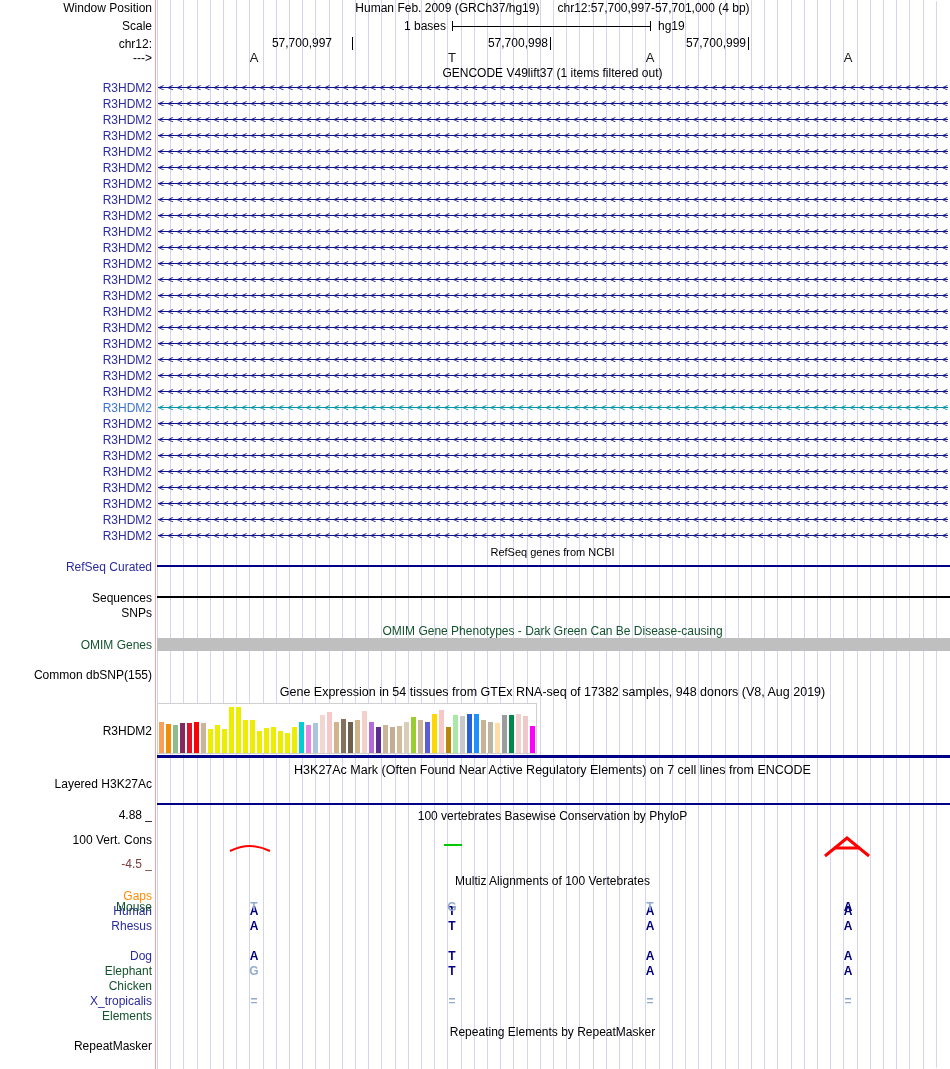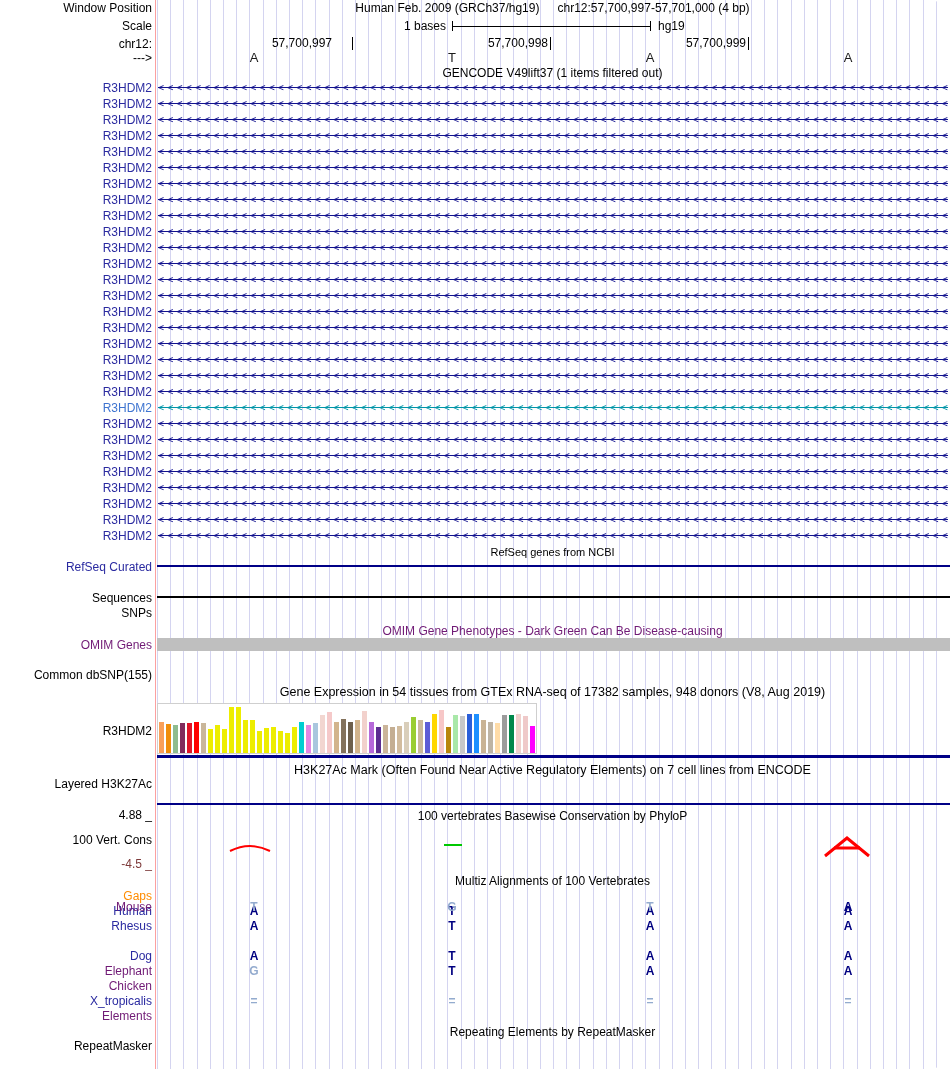--- a/index.html
+++ b/index.html
@@ -21,21 +21,21 @@
   .gene-row{position:absolute;left:0;width:950px;height:16px;}
   .gene-label{position:absolute;left:0;top:1px;width:152px;text-align:right;
               font-size:12px;line-height:14px;color:#2A2AA0;}
   .gene-row.teal .gene-label{color:#3E74D0;}
   .arrow-line{position:absolute;left:158px;top:0;width:790px;height:16px;overflow:hidden;
               white-space:nowrap;color:#12128E;font-family:"DejaVu Sans Mono",monospace;
               font-size:10px;line-height:16px;letter-spacing:3.2px;
               background:linear-gradient(to bottom,transparent 7px,currentColor 7px,currentColor 8px,transparent 8px);}
   .gene-row.teal .arrow-line{color:#0095A8;}
   .blue-label{color:#2A2AA0;}
-  .green-label{color:#701a75;}
+  .green-label{color:#14532d;}
   .navy-text{color:#000000;}
   .maroon-text{color:#7D3A3A;}
   .orange-text{color:#FF8C00;}
   .omim-bar{position:absolute;left:157px;top:638px;width:793px;height:13px;background:#BFBFBF;}
   .gtex-panel{position:absolute;left:157px;top:703px;width:380px;height:51px;background:#fff;
               border:1px solid #CFCFCF;box-sizing:border-box;display:flex;align-items:flex-end;
               gap:2px;padding-left:1px;}
   .gtex-bar{width:5px;flex:0 0 5px;}
   .species-row{position:absolute;left:0;width:809px;height:15px;font-size:12px;line-height:15px;}
   .species-name{position:absolute;left:0;width:152px;text-align:right;font-weight:normal;}

